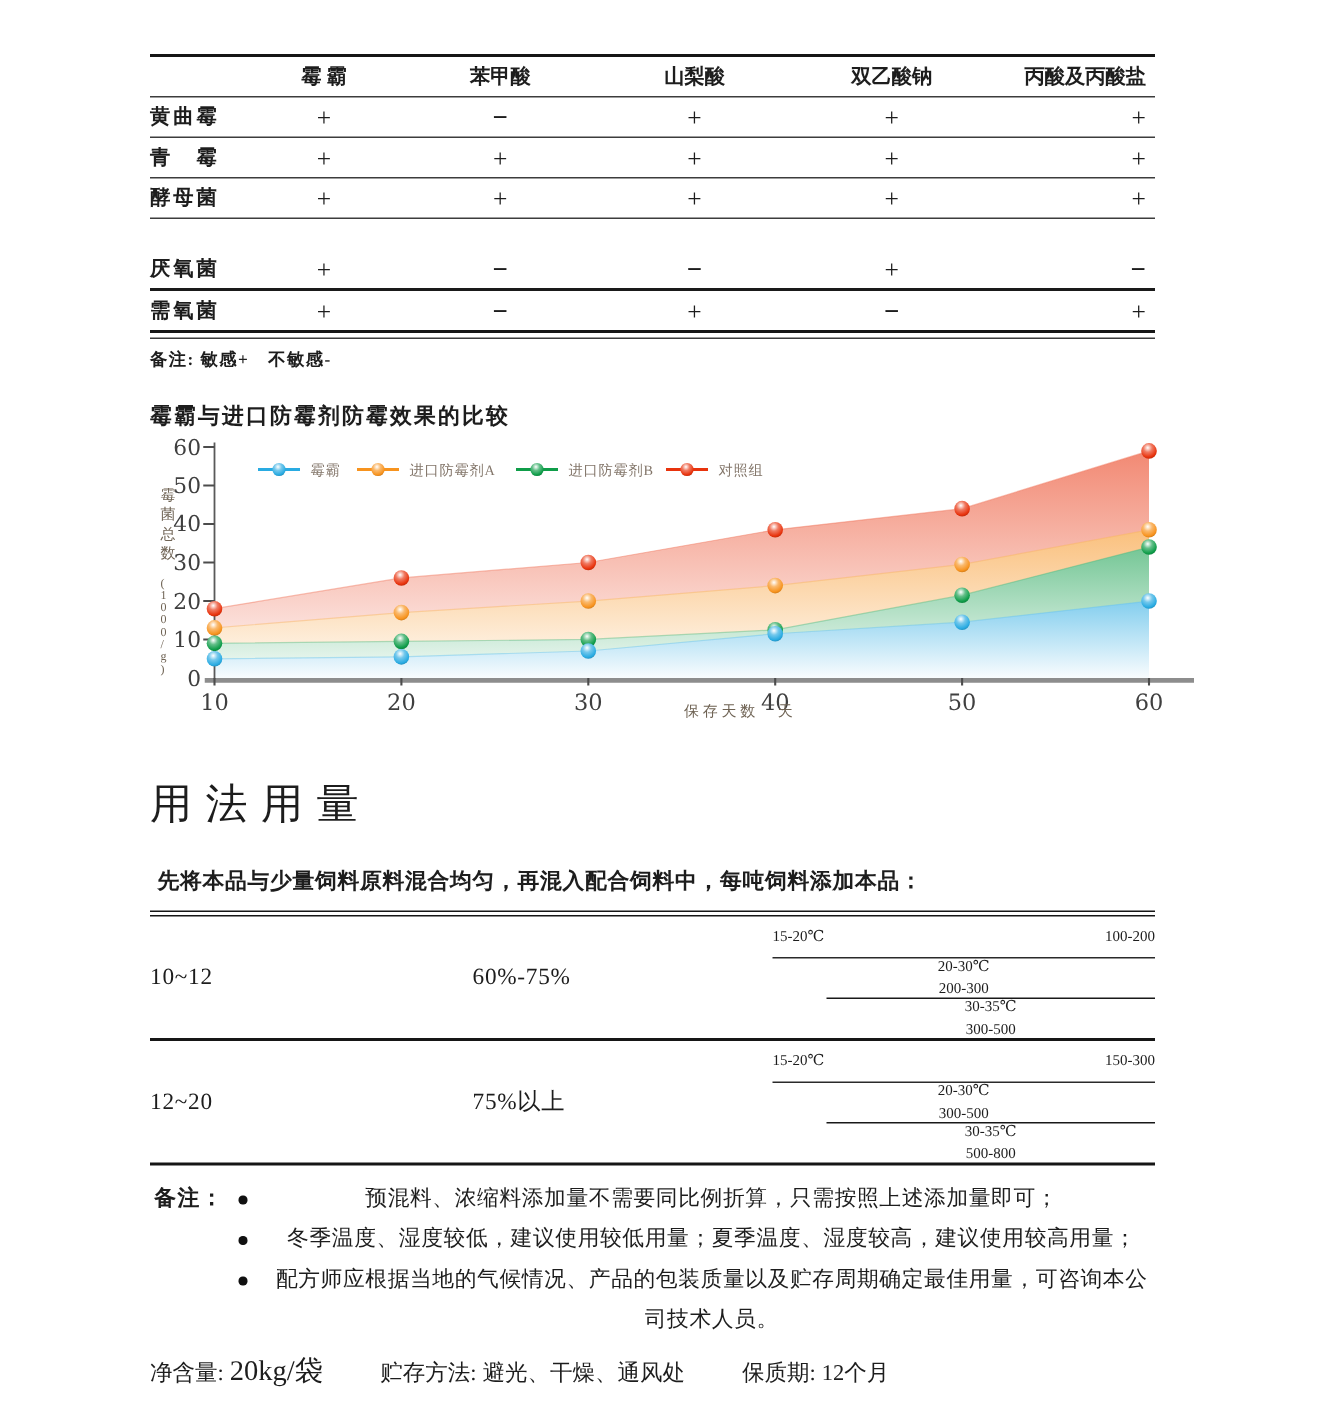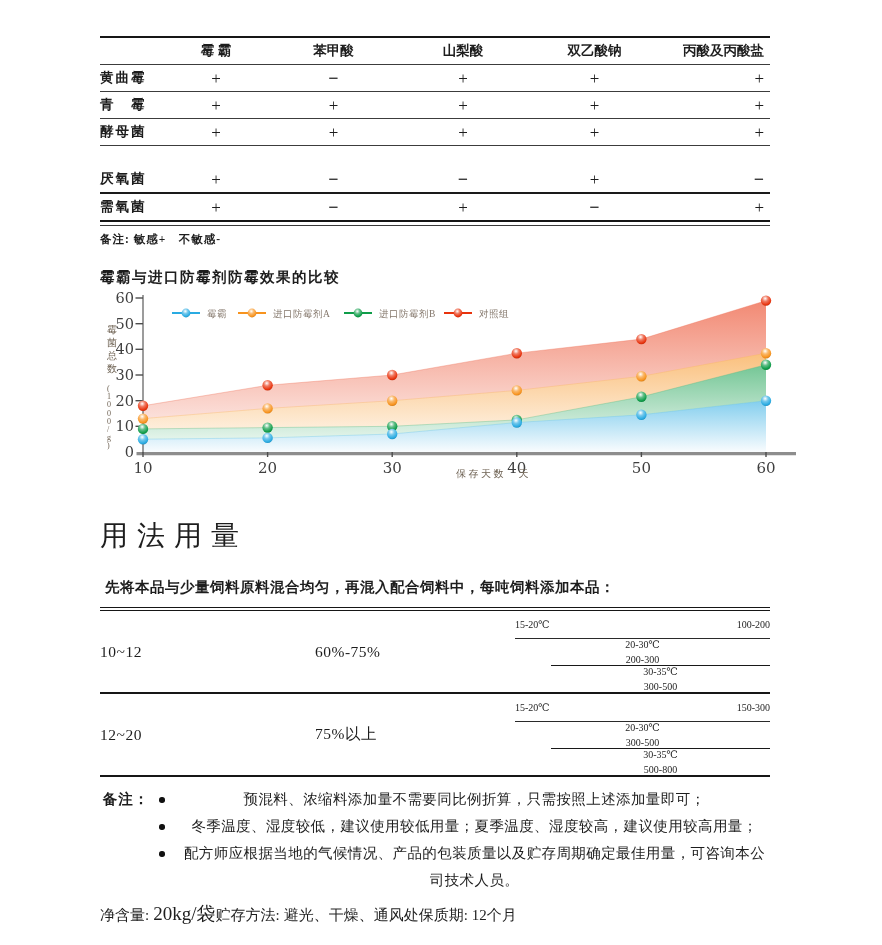--- a/index.html
+++ b/index.html
@@ -59,21 +59,21 @@
   .notes li { position:relative; padding-left:27px; line-height:27px; letter-spacing:0.4px; font-weight:500; }
   .notes li::before {
     content:""; position:absolute; left:7px; top:11px;
     width:5.5px; height:5.5px; border-radius:50%; background:#101010;
   }
 
   
   .footer { margin-top:7px; display:flex; align-items:baseline; font-size:15px; font-weight:500; }
   .footer .big { font-size:19px; }
   .fgroup { display:flex; gap:4px; align-items:baseline; }
-  .fgroup + .fgroup { }
+  .fgroup + .fgroup { margin-left:38px; }
 </style>
 </head>
 <body>
 
 <div class="page">
 
   <div class="sens-table" id="sensTable">
       <div class="srow hdr">
         <div class="scell lbl"></div>
         <div class="scell">霉 霸</div>

